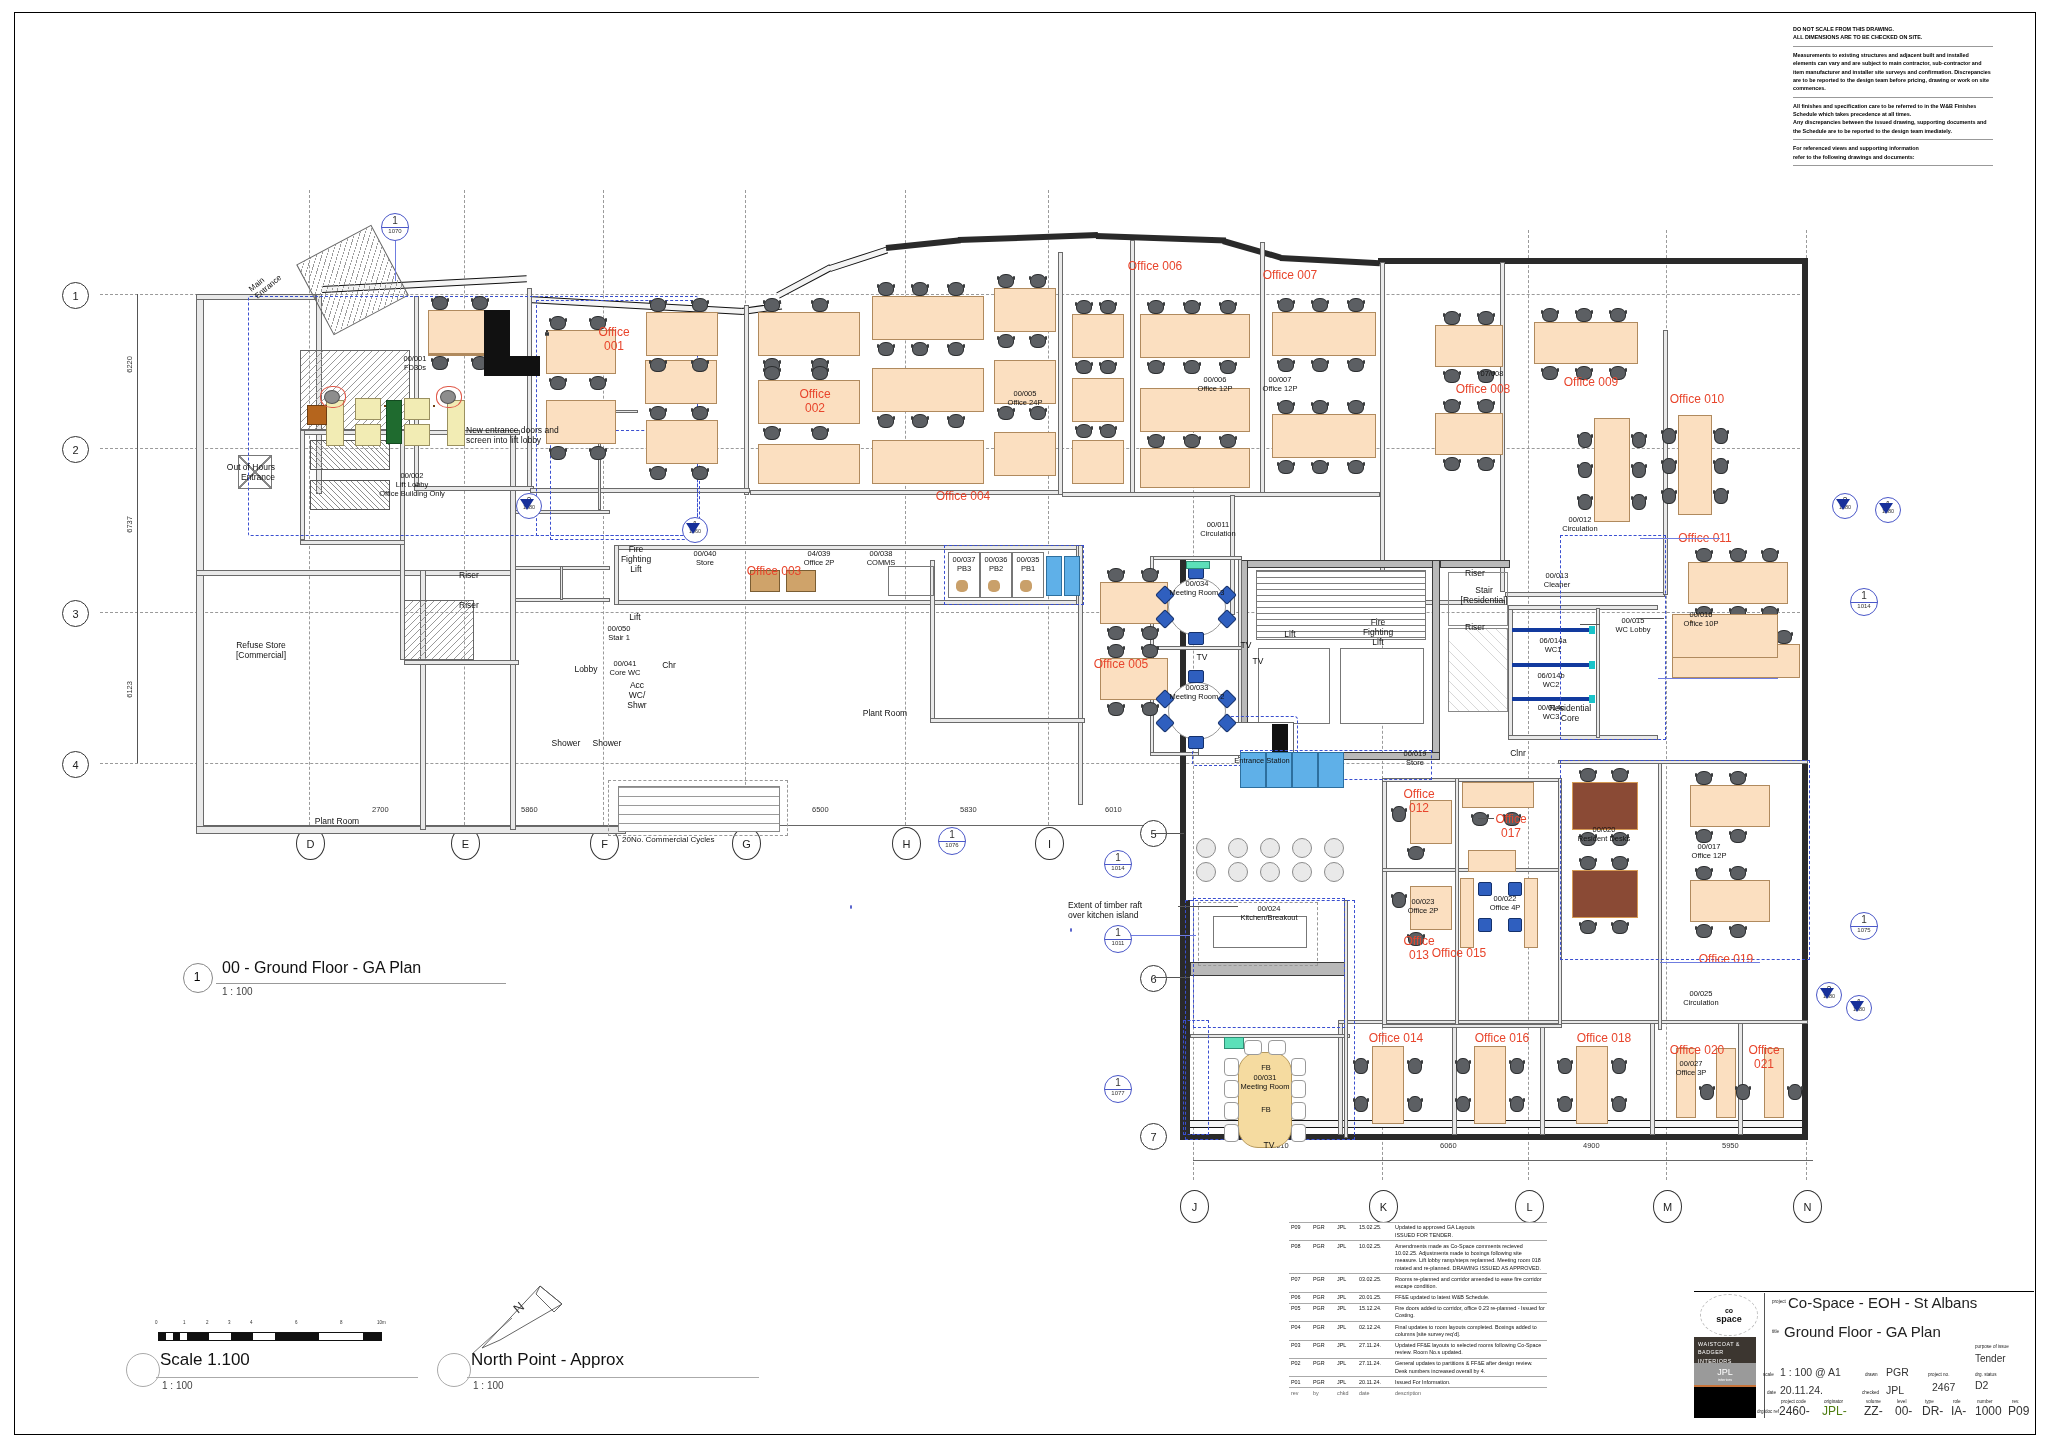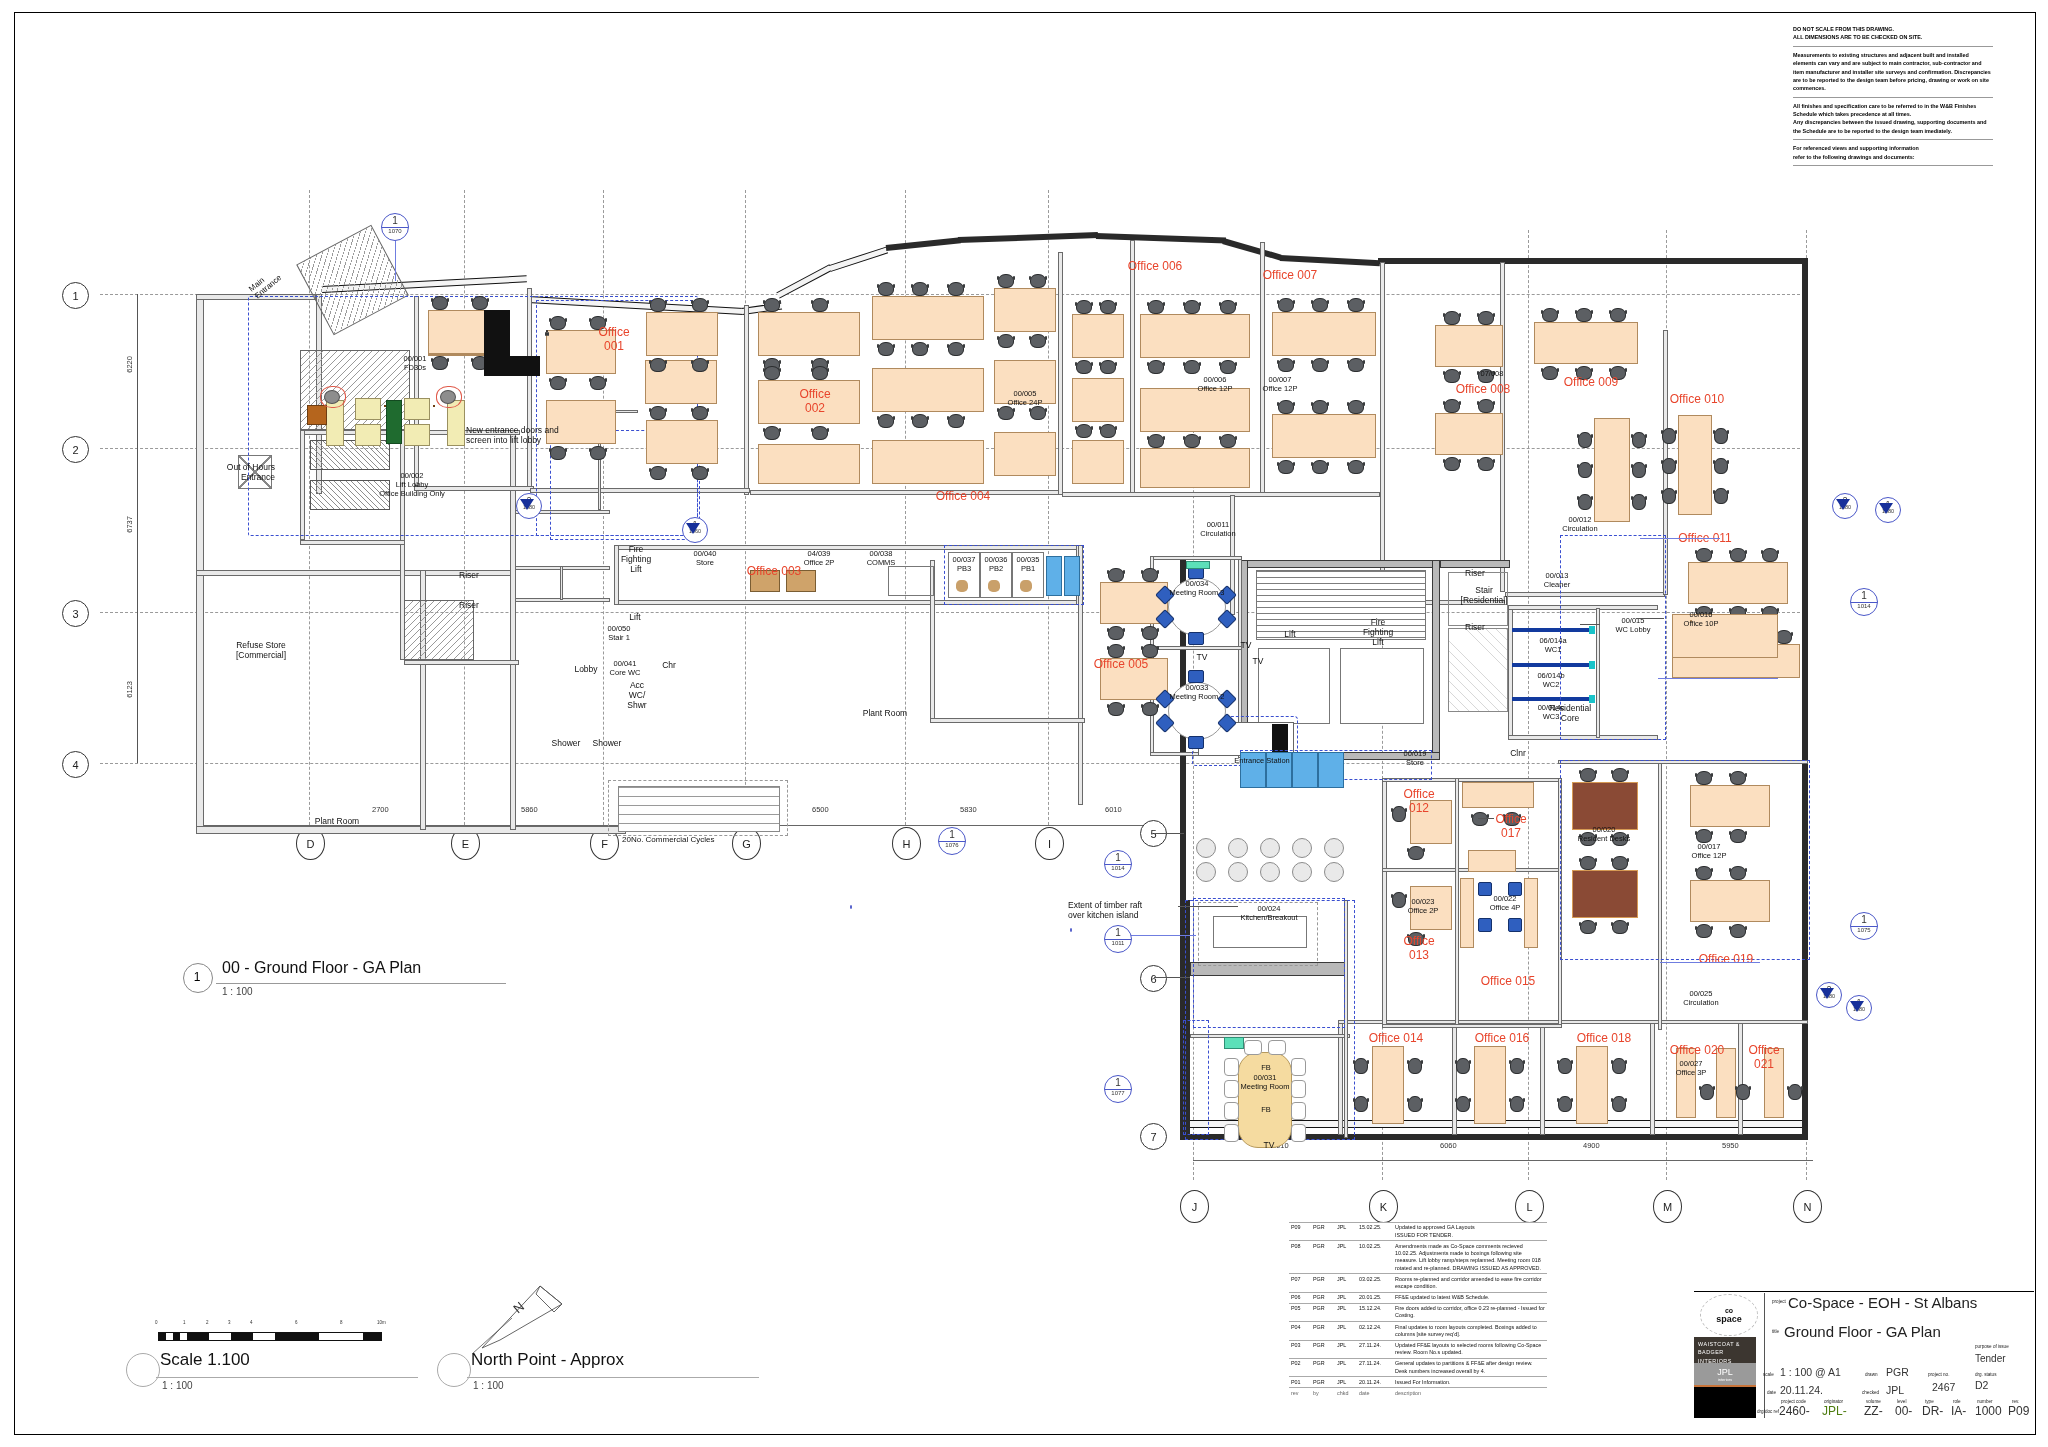--- a/index.html
+++ b/index.html
@@ -600,21 +600,21 @@
   <div class="txt room" style="left:1245px;top:268px;width:90px;">Office 007</div>
   <div class="txt room" style="left:1438px;top:382px;width:90px;">Office 008</div>
   <div class="txt room" style="left:1546px;top:375px;width:90px;">Office 009</div>
   <div class="txt room" style="left:1652px;top:392px;width:90px;">Office 010</div>
   <div class="txt room" style="left:1660px;top:531px;width:90px;">Office 011</div>
   <div class="txt room" style="left:1390px;top:787px;width:58px;">Office
 012</div>
   <div class="txt room" style="left:1390px;top:934px;width:58px;">Office
 013</div>
   <div class="txt room" style="left:1352px;top:1031px;width:88px;">Office 014</div>
-  <div class="txt room" style="left:1462px;top:946px;width:92px;margin-top:28px;">Office 015</div>
+  <div class="txt room" style="left:1413px;top:946px;width:92px;">Office 015</div>
   <div class="txt room" style="left:1458px;top:1031px;width:88px;">Office 016</div>
   <div class="txt room" style="left:1482px;top:812px;width:58px;">Office
 017</div>
   <div class="txt room" style="left:1560px;top:1031px;width:88px;">Office 018</div>
   <div class="txt room" style="left:1680px;top:952px;width:92px;">Office 019</div>
   <div class="txt room" style="left:1652px;top:1043px;width:90px;">Office 020</div>
   <div class="txt room" style="left:1738px;top:1043px;width:52px;">Office
 021</div>
 
   <div class="txt tag" style="left:380px;top:355px;width:70px;">00/001

